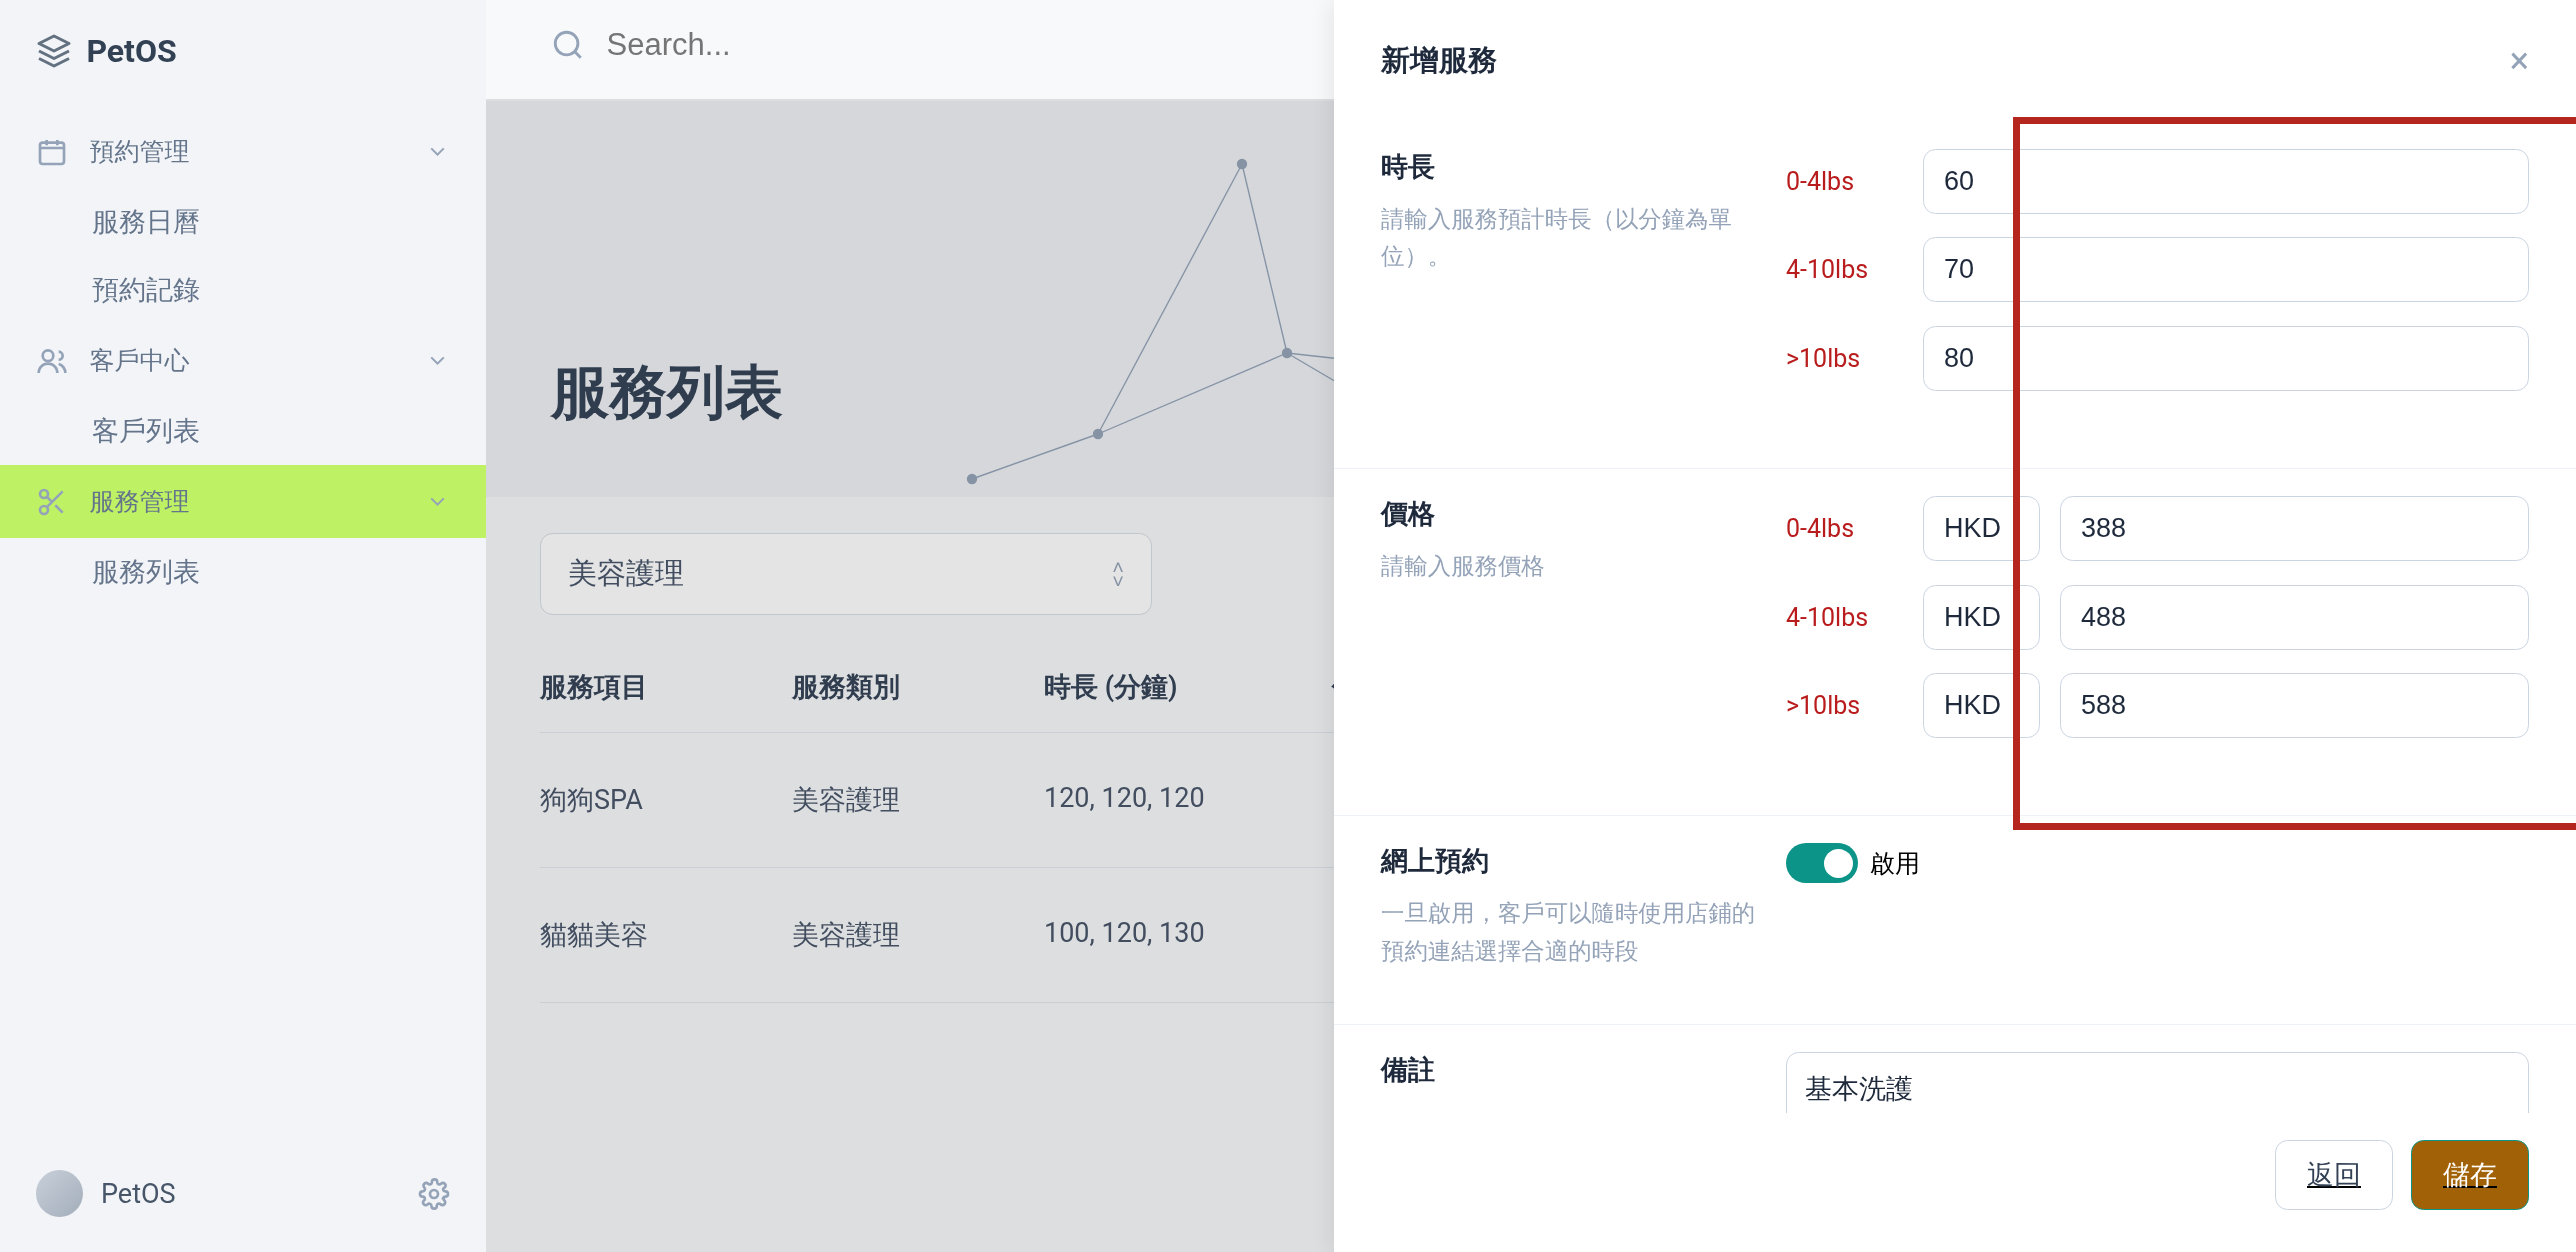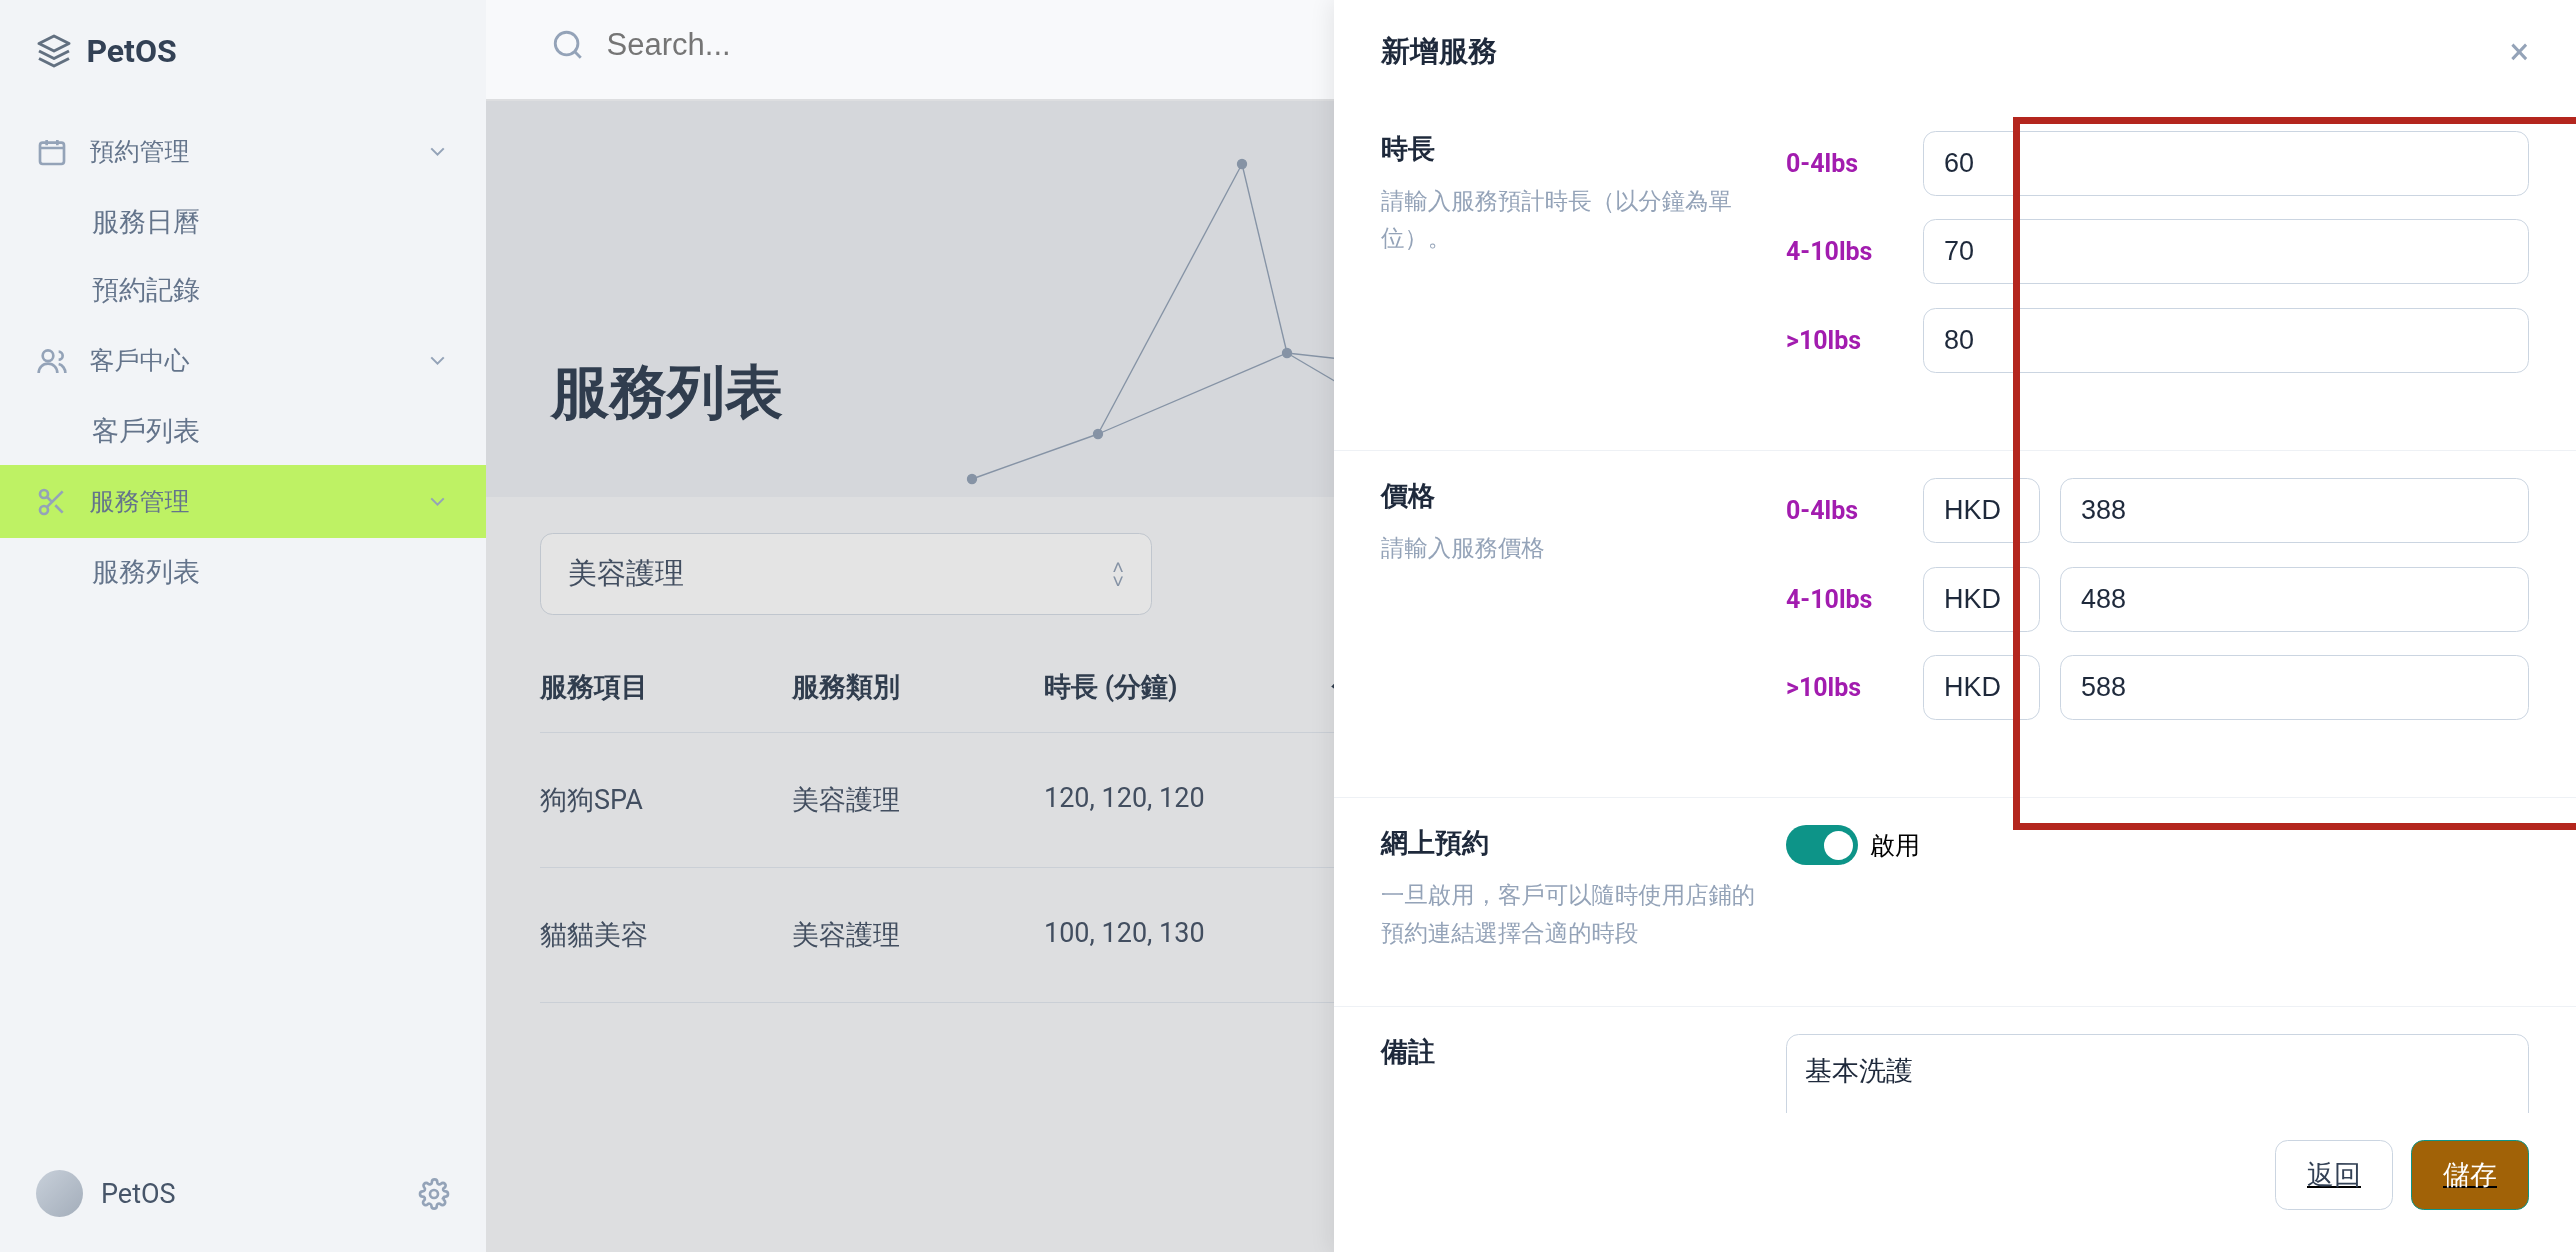--- a/index.html
+++ b/index.html
@@ -36,33 +36,33 @@
 .table-wrap { padding: 27px 54px; }
 .thead, .trow { display: grid; grid-template-columns: 252px 252px 288px 450px; padding: 27px 0; border-bottom: 0.9px solid #e2e8f0; color: #475569; font-size: 27px; }
 .thead { font-weight: 600; color: #334155; }
 .trow { padding: 49px 0; }
 
 
 .dim { position: absolute; left: 486px; top: 99px; width: 1067px; bottom: 0; background: rgba(30,30,30,0.12); }
 
 
 .panel { position: absolute; right: 0; top: 0; width: 1242px; height: 100%; background: #fff; box-shadow: -3.6px 0 21.6px rgba(0,0,0,0.08); display: flex; flex-direction: column; }
-.panel-header { display: flex; align-items: center; padding: 32px 47px; }
+.panel-header { display: flex; align-items: center; padding: 41px 47px; }
 .panel-title { font-size: 29px; font-weight: 600; color: #1e293b; }
 .panel-close { margin-left: auto; font-size: 36px; color: #94a3b8; cursor: pointer; line-height:1; }
 .panel-body { flex: 1; overflow: auto; }
 .section { display: flex; padding: 27px 47px 54px; border-bottom: 0.9px solid #eef1f5; }
 .section.no-border { border-bottom: none; }
 .sec-left { width: 405px; padding-right: 27px; }
 .sec-label { font-size: 27px; font-weight: 600; color: #1e293b; margin-bottom: 10.8px; }
 .sec-desc { font-size: 23.4px; color: #94a3b8; line-height: 1.6; margin-top: 16px; }
 .sec-right { flex: 1; }
 .field-row { display: grid; grid-template-columns: 117px 1fr; gap: 20px; align-items: center; margin-bottom: 23.4px; }
 .field-row.price { grid-template-columns: 117px 117px 1fr; }
-.wlabel { font-size: 25px; color: #a21caf; font-weight: 700; }
+.wlabel { font-size: 25px; color: #b91c1c; font-weight: 400; }
 .tinput { width: 100%; padding: 16px 20px; border: 0.9px solid #cbd5e1; border-radius: 12.6px; font-size: 27px; color: #1e293b; outline: none; }
 .tinput.ro { text-align: left; background:#fff; }
 .toggle-row { display: flex; align-items: center; gap: 12px; }
 .toggle { width: 72px; height: 40px; border-radius: 20px; background: #0d9488; position: relative; }
 .toggle::after { content:''; position:absolute; right:5.4px; top:5.4px; width:29px; height:29px; border-radius:50%; background:#fff; }
 .textarea { width:100%; min-height:135px; padding:18px; border:0.9px solid #cbd5e1; border-radius:12.6px; font-size:27px; color:#1e293b; resize:vertical; font-family:inherit; }
 .panel-footer { padding: 27px 47px 43px; display:flex; justify-content:flex-end; gap:18px;text-decoration:underline; }
 .btn { padding: 16px 31px; border-radius: 12.6px; font-size: 27px; cursor:pointer; border:0.9px solid #cbd5e1; background:#fff; color:#334155; }
 .btn.primary { background:#a16207; color:#fff; border-color:#0d9488; }
 

